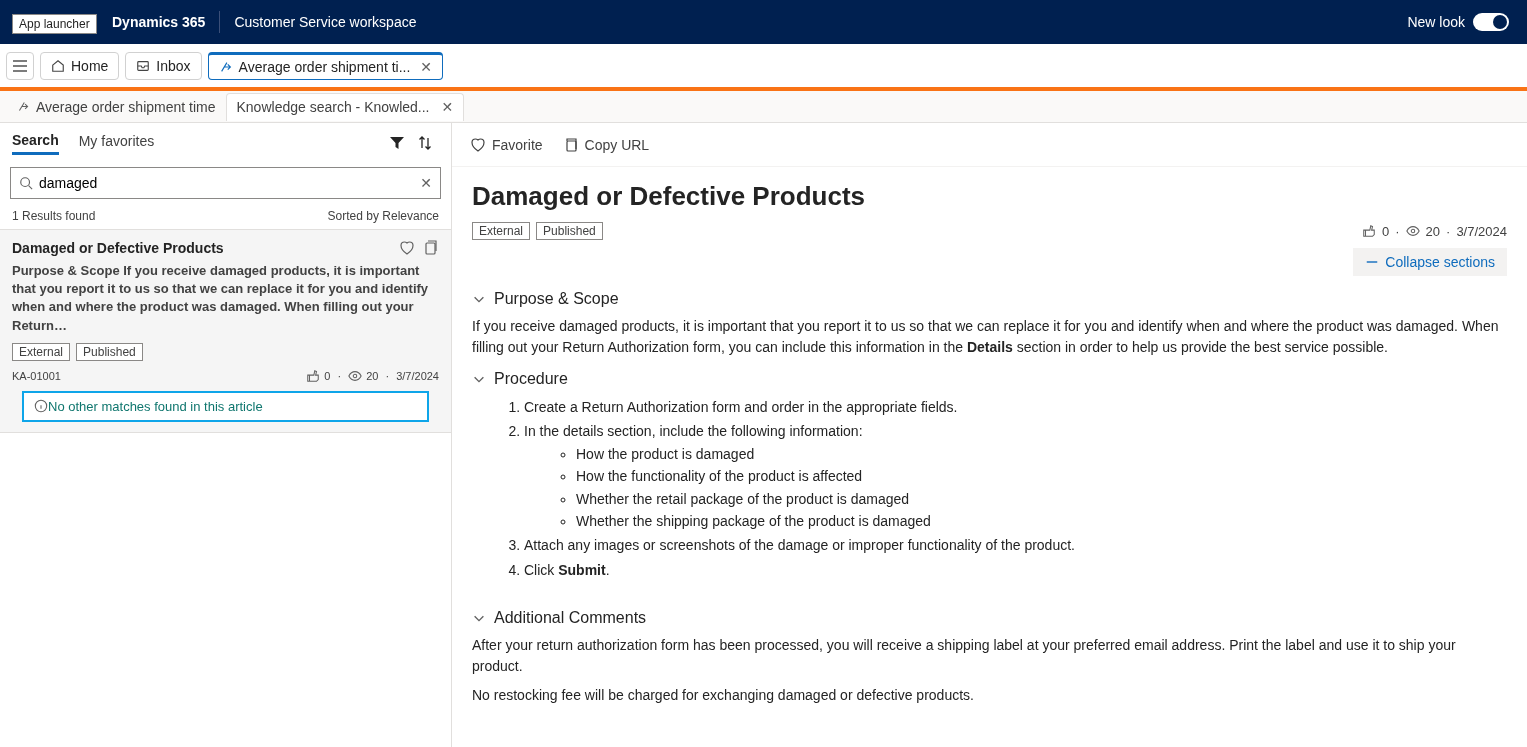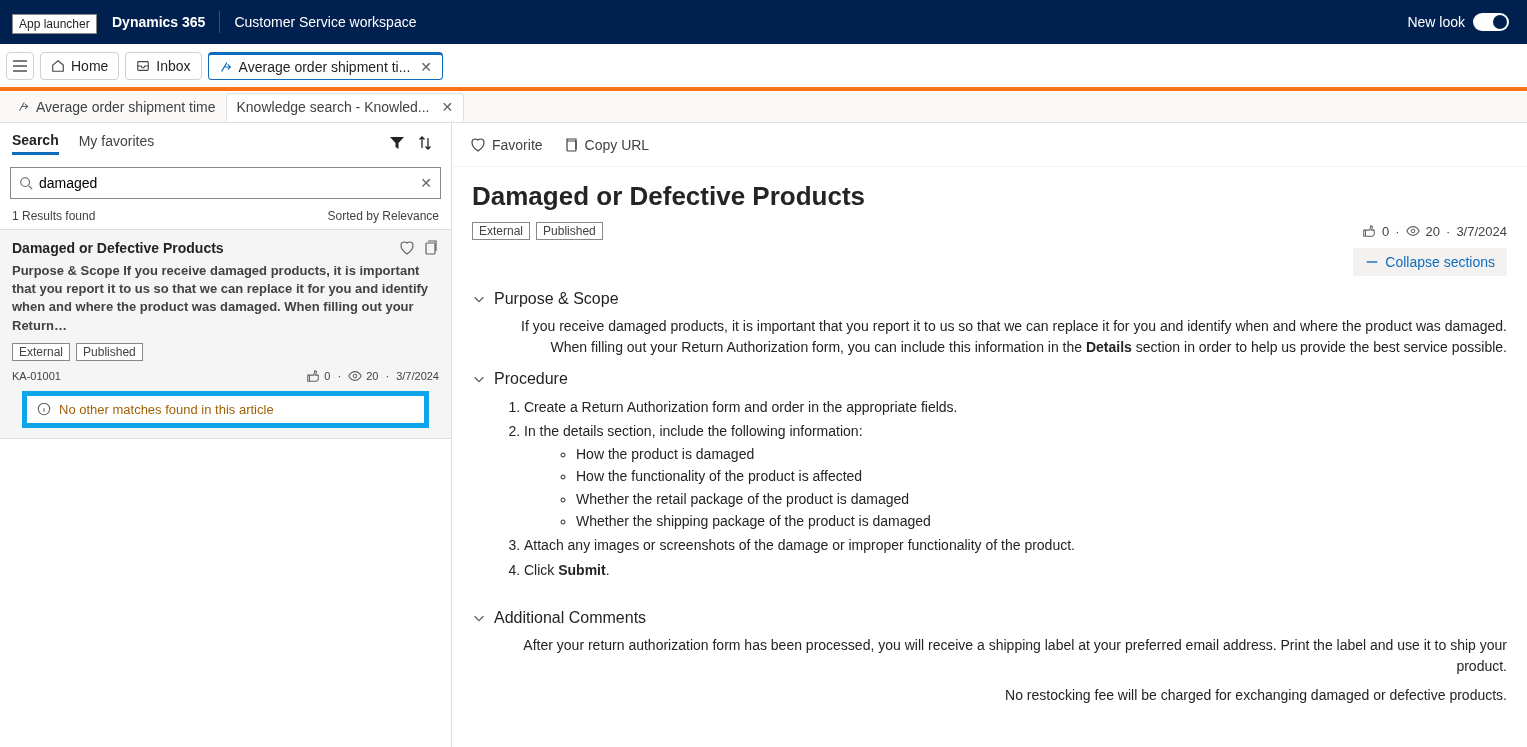--- a/index.html
+++ b/index.html
@@ -51,40 +51,40 @@
   .result-card { background: #f5f5f5; border-top: 1px solid #e1dfdd; border-bottom: 1px solid #e1dfdd; padding: 10px 12px; }
   .result-card .head { display: flex; align-items: center; }
   .result-card .head .title { font-weight: 600; flex: 1; }
   .result-card .head .icons { display: flex; gap: 8px; color: #424242; }
   .result-card .snippet { font-size: 13px; color: #424242; margin-top: 6px; line-height: 1.4; font-weight: bold; }
   .badges { margin-top: 8px; display: flex; gap: 6px; }
   .badge { border: 1px solid #8a8886; padding: 1px 6px; font-size: 12px; color: #424242; background: #fff; }
   .result-meta { display: flex; align-items: center; margin-top: 8px; font-size: 11px; color: #424242; }
   .result-meta .id { flex: 1; }
   .result-meta .stats { display: flex; align-items: center; gap: 4px; }
-  .no-matches { margin: 8px 10px 0; border: 5px solid #0ea5e9; padding: 6px 10px; display: flex; align-items: center; gap: 8px; font-size: 13px; color: #a16207; background: #fff; }
+  .no-matches { margin: 8px 10px 0; border: 2px solid #0ea5e9; padding: 6px 10px; display: flex; align-items: center; gap: 0; font-size: 13px; color: #0f766e; background: #fff; }
 
   
   .article-actions { height: 44px; display: flex; align-items: center; gap: 20px; padding: 0 18px; border-bottom: 1px solid #f3f2f1; }
   .action { display: flex; align-items: center; gap: 6px; cursor: pointer; color: #424242; }
   .article-body { padding: 14px 20px 20px; }
   .article-title { font-size: 26px; font-weight: 600; margin-bottom: 10px; }
   .article-meta-row { display: flex; align-items: center; }
   .article-meta-row .badges { margin-top: 0; }
   .article-meta-row .spacer { flex: 1; }
   .article-stats { display: flex; align-items: center; gap: 6px; font-size: 13px; color: #424242; }
 
   .collapse-bar { display: flex; justify-content: flex-end; margin-top: 8px; margin-bottom: 14px; }
   .collapse-btn { background: #f3f2f1; color: #0f6cbd; padding: 6px 12px; cursor: pointer; display: flex; align-items: center; gap: 6px; font-size: 14px; }
 
   .section { margin-top: 12px; }
   .section-head { display: flex; align-items: center; gap: 8px; cursor: pointer; margin-bottom: 8px; }
   .section-head .chev { color: #616161; }
   .section-head h3 { font-size: 16px; font-weight: 400; }
-  .section p { margin-left: 28px; line-height: 1.5; color: #242424; margin-bottom: 8px; text-align: right; }
+  .section p { line-height: 1.5; color: #242424; margin-bottom: 8px; }
   .section ol { margin-left: 52px; line-height: 1.6; }
   .section ul { margin-left: 52px; list-style-type: circle; line-height: 1.6; }
   .section ol > li { margin-bottom: 2px; }
 
   svg { display: block; }
 </style>
 </head>
 <body>
 
 <div class="topbar">

